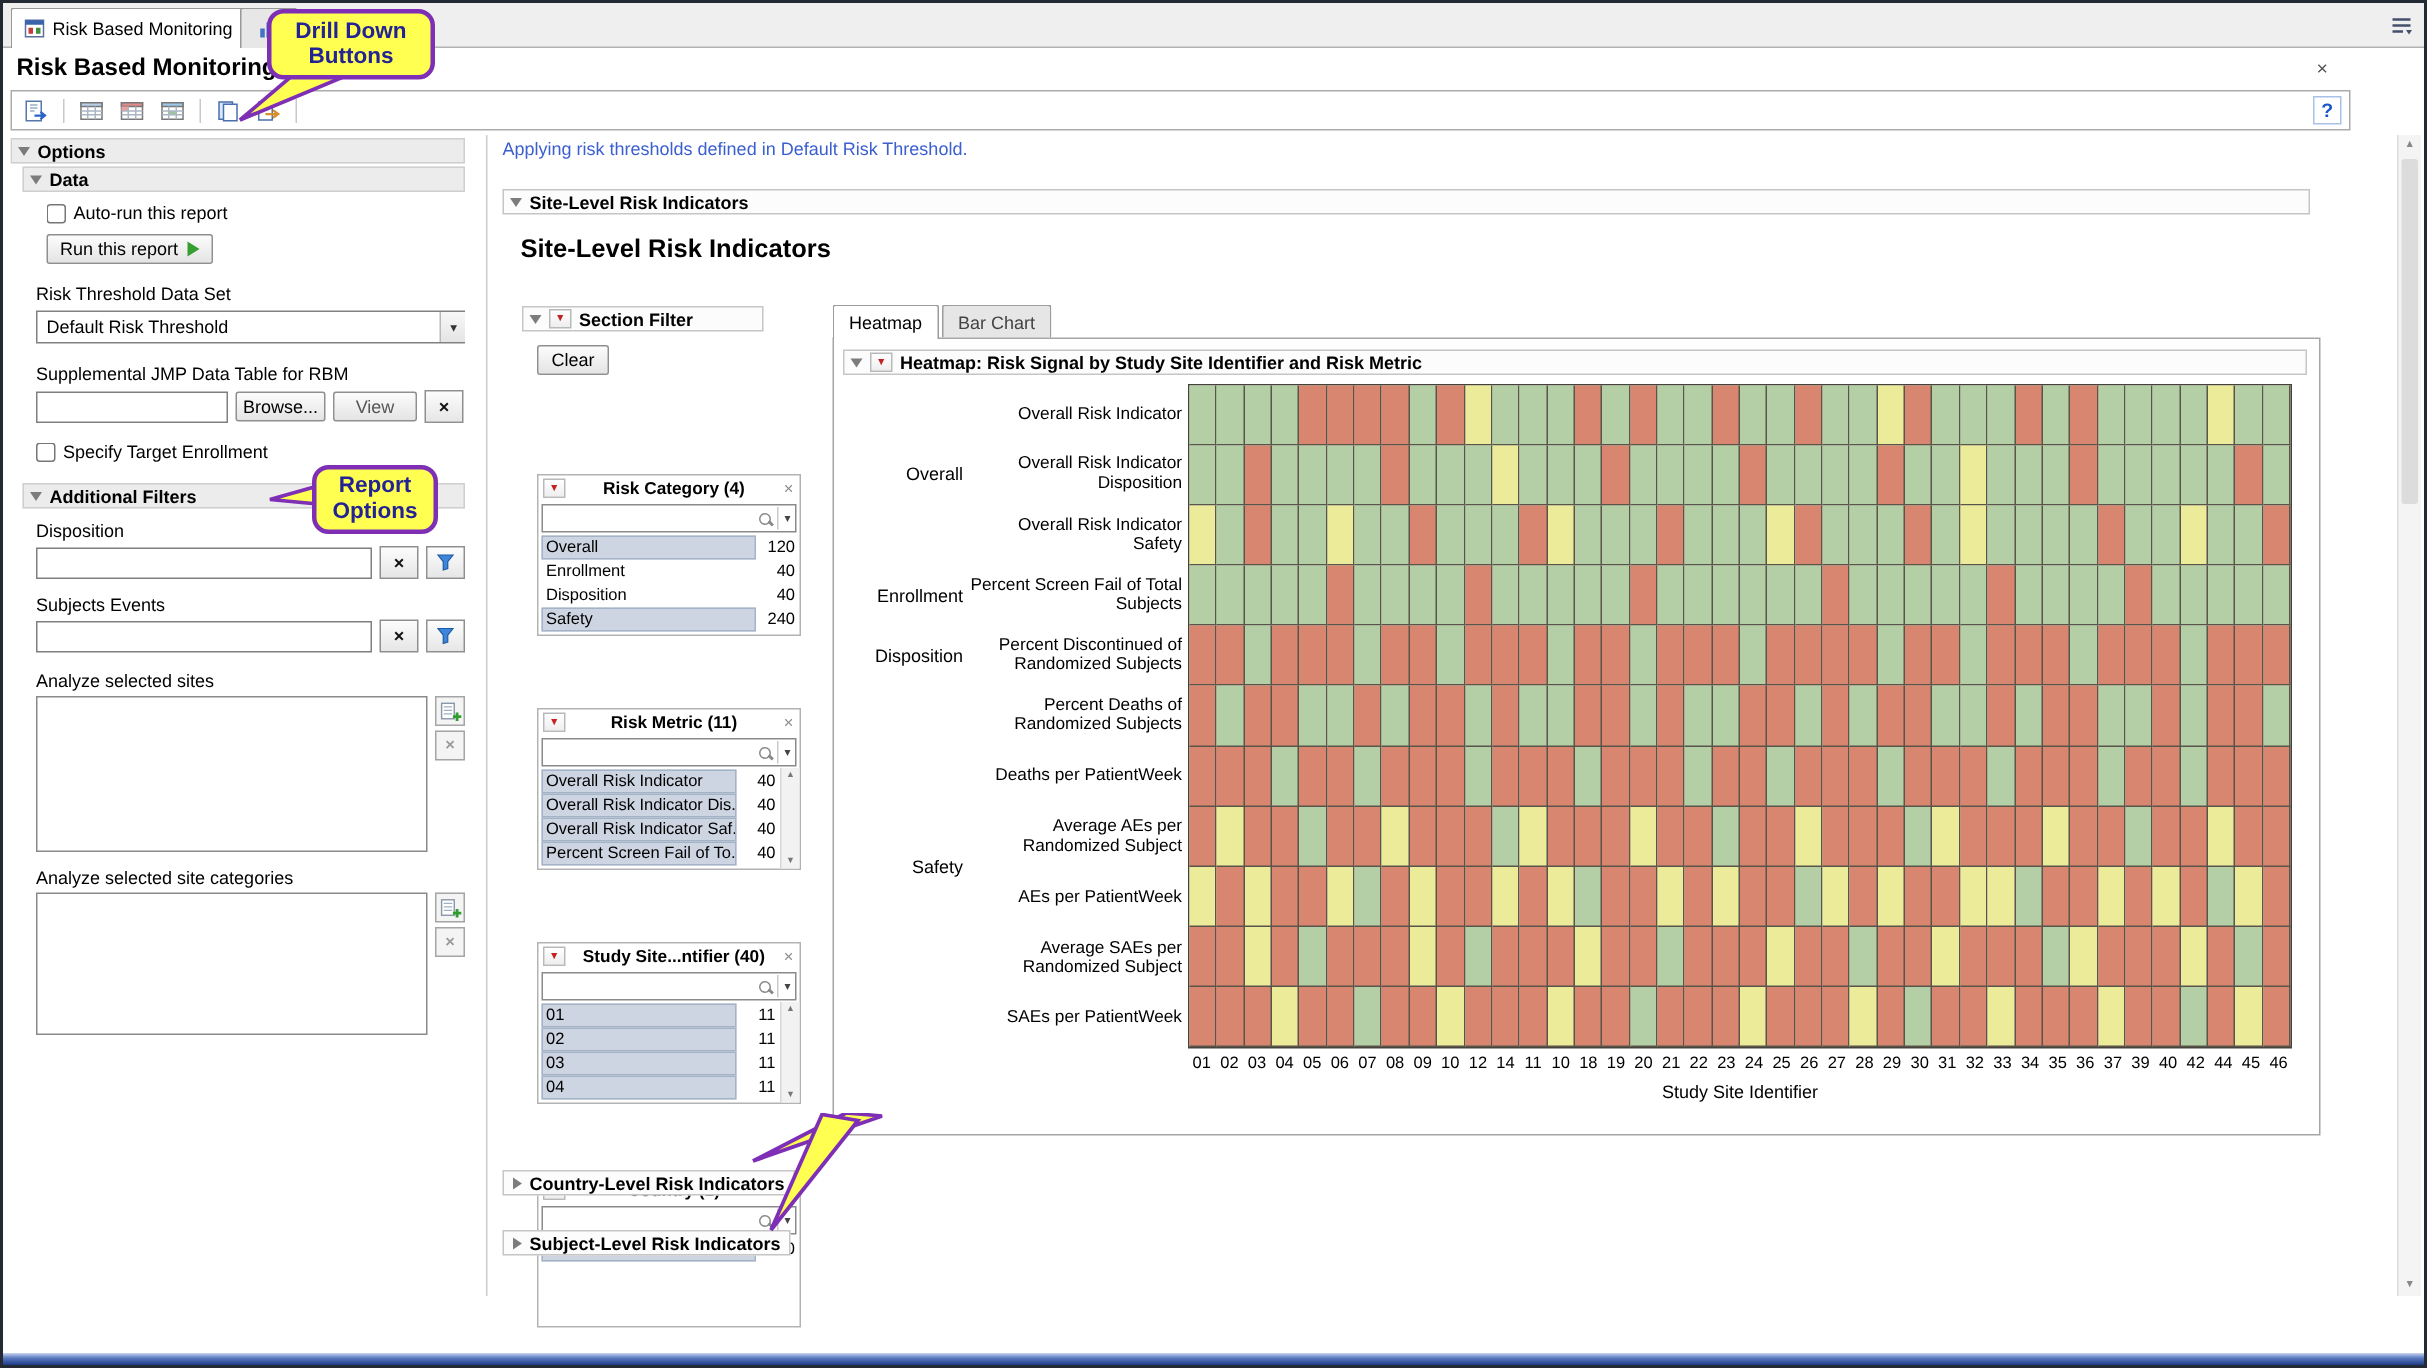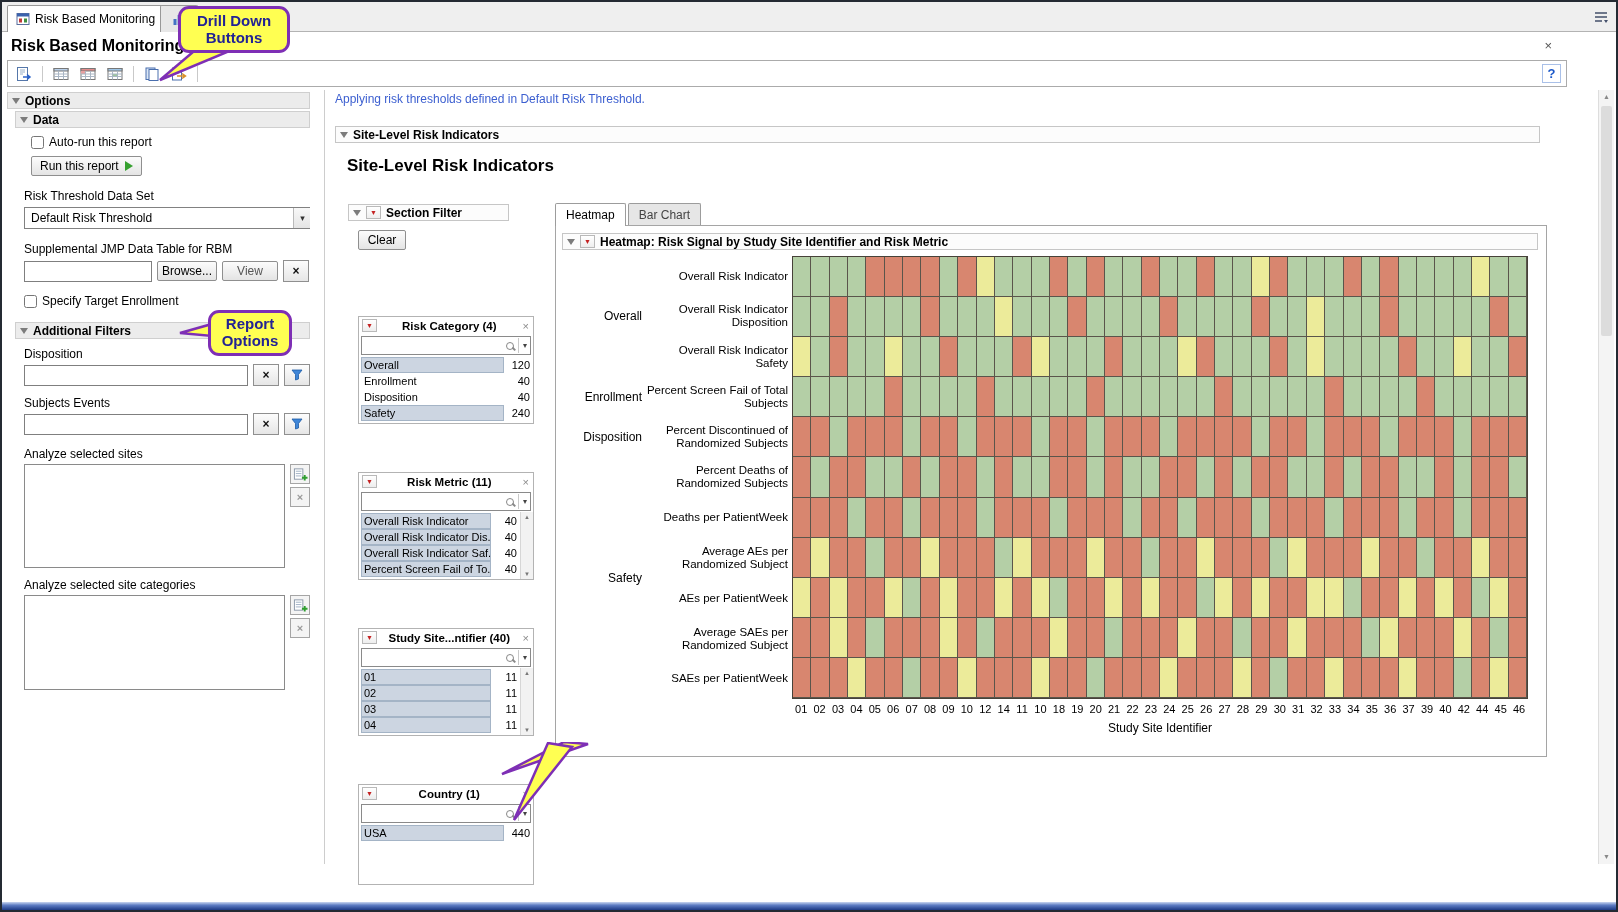--- a/index.html
+++ b/index.html
@@ -951,20 +951,30 @@
           <span class="hm-xt">39</span>
           <span class="hm-xt">40</span>
           <span class="hm-xt">42</span>
           <span class="hm-xt">44</span>
           <span class="hm-xt">45</span>
           <span class="hm-xt">46</span>
         </div>
       <div class="hm-axis-label">Study Site Identifier</div>
     </div>
 
+    <div id="collapsed-sections">
+        <div class="collapsed-box">
+          <span class="tri-closed"></span>
+          <span>Country-Level Risk Indicators</span>
+        </div>
+        <div class="collapsed-box">
+          <span class="tri-closed"></span>
+          <span>Subject-Level Risk Indicators</span>
+        </div>
+      </div>
   </div>
 
   <div class="vscroll">
     <div class="vs-arrow">▲</div>
     <div class="vs-thumb"></div>
     <div class="vs-arrow dn">▼</div>
   </div>
 
   <div class="bottom-edge"></div>
 

